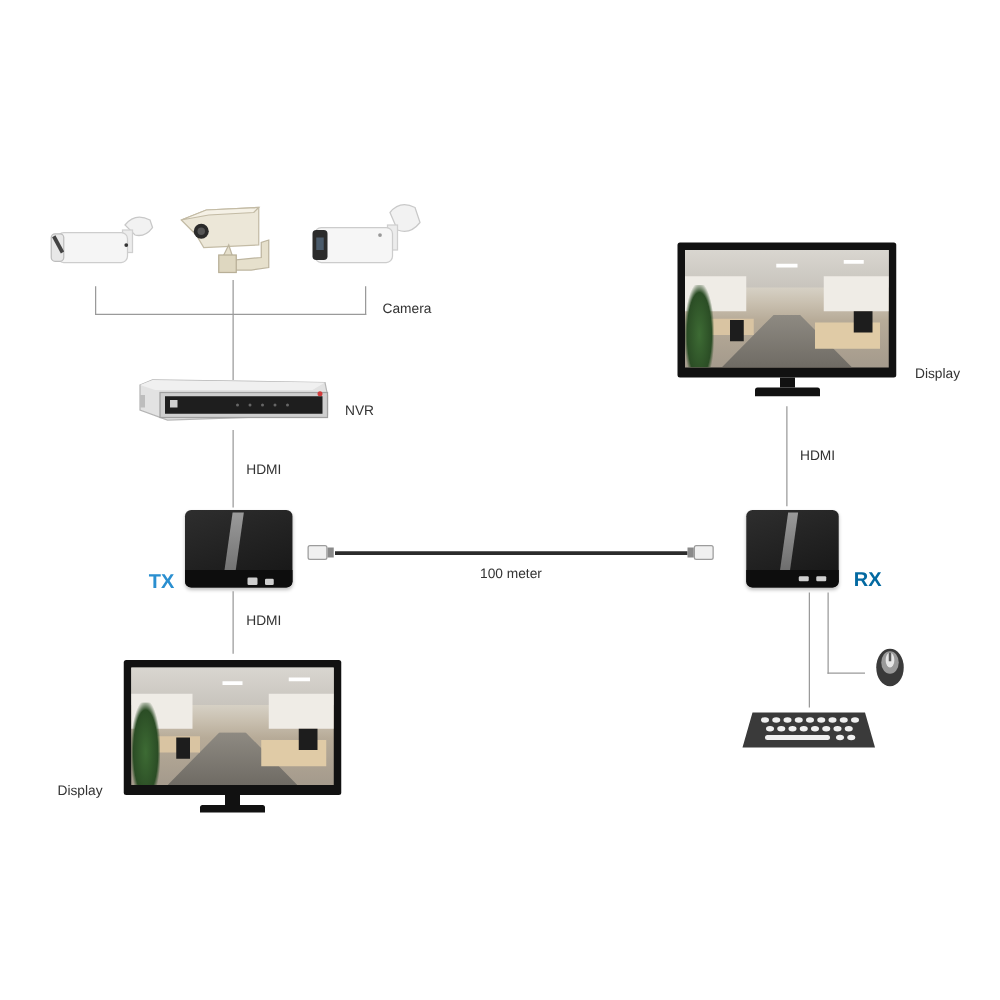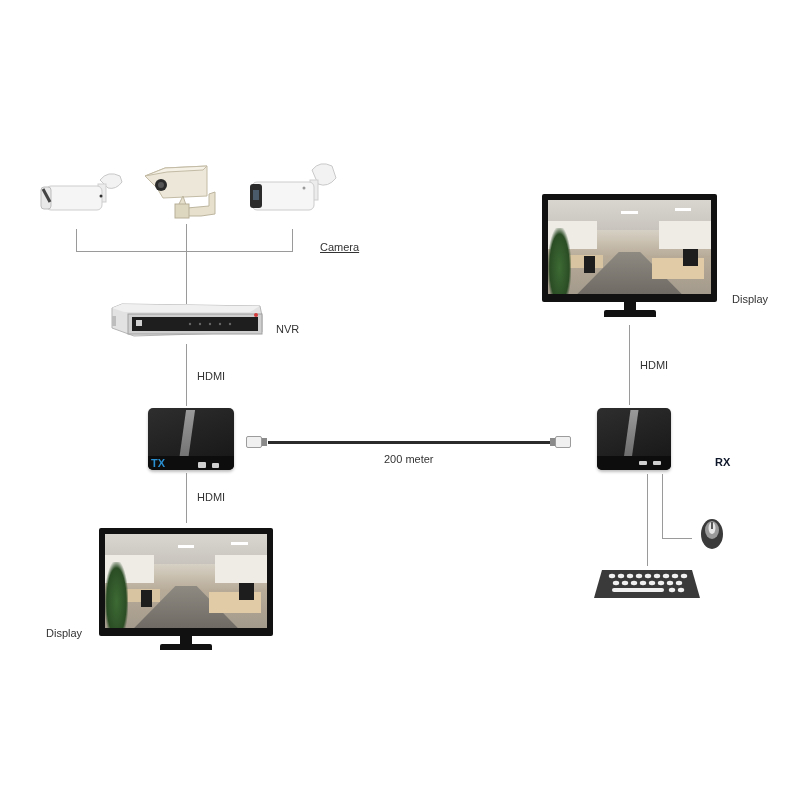--- a/index.html
+++ b/index.html
@@ -1,20 +1,20 @@
 <!DOCTYPE html>
 <html><head>
 <meta charset="utf-8">
 <style>
   html, body { margin:0; padding:0; background:#ffffff; }
   body { width:800px; height:800px; position:relative; overflow:hidden; font-family:"Liberation Sans", sans-serif; }
   .abs { position:absolute; }
   .line { position:absolute; background:#9a9a9a; }
   .label { position:absolute; font-size:11px; color:#333333; font-family:"Liberation Sans", sans-serif; white-space:nowrap; }
-  .label-blue { position:absolute; font-size:11px; font-weight:bold; font-family:"Liberation Sans", sans-serif;margin-left:32px; }
+  .label-blue { position:absolute; font-size:16px; font-weight:bold; font-family:"Liberation Sans", sans-serif; }
   .monitor { position:absolute; background:#111111; border-radius:2px; }
   .screen { position:absolute; left:6px; top:6px; right:6px; bottom:8px; overflow:hidden;
             background: linear-gradient(180deg, #e9e6df 0%, #d8d3c8 30%, #c9c0b0 45%, #b7ab98 60%, #a49a8c 100%); }
   .screen .ceiling { position:absolute; left:0; right:0; top:0; height:32%; background:linear-gradient(180deg,#d9d6d0,#c8c4bd); }
   .screen .light { position:absolute; height:3px; background:#ffffff; }
   .screen .floor { position:absolute; left:18%; right:18%; bottom:0; height:45%; background:linear-gradient(180deg,#8e8a82,#6f6b64); clip-path:polygon(40% 0,60% 0,100% 100%,0 100%); }
   .screen .deskL { position:absolute; left:12%; width:22%; bottom:28%; height:14%; background:#d9c4a2; }
   .screen .deskR { position:absolute; right:4%; width:32%; bottom:16%; height:22%; background:#e0cba6; }
   .screen .plant { position:absolute; left:0; bottom:0; width:14%; height:70%; background:radial-gradient(ellipse at 50% 60%, #3d6b34 0%, #2b4d25 60%, transparent 75%); }
   .screen .wallL { position:absolute; left:0; top:22%; width:30%; height:30%; background:#efece6; }
@@ -63,21 +63,21 @@
     <rect x="4" y="24" width="12" height="24" rx="3" fill="#2b2b2b"></rect>
     <rect x="7" y="30" width="6" height="10" fill="#4a5a6a"></rect>
     <circle cx="58" cy="28" r="1.5" fill="#999"></circle>
   </svg>
 </div>
 
 <div class="line" style="left:76px;top:229px;width:1px;height:23px;"></div>
 <div class="line" style="left:186px;top:224px;width:1px;height:80px;"></div>
 <div class="line" style="left:292px;top:229px;width:1px;height:23px;"></div>
 <div class="line" style="left:76px;top:251px;width:217px;height:1px;"></div>
-<div class="label" style="left:320px;top:241px;text-decoration:underline;">Camera</div>
+<div class="label" style="left:306px;top:241px;">Camera</div>
 
 <div class="abs" style="left:110px;top:302px;width:154px;height:40px;">
   <svg width="154" height="40" viewBox="0 0 154 40">
     <path d="M2 6 L12 2 L150 4 L152 14 L152 30 L24 34 L2 26 Z" fill="#e2e2e2" stroke="#b5b5b5"></path>
     <path d="M2 6 L12 2 L150 4 L140 10 L14 10 Z" fill="#f0f0f0"></path>
     <rect x="18" y="12" width="134" height="20" fill="#cfcfcf" stroke="#a0a0a0"></rect>
     <rect x="22" y="15" width="126" height="14" fill="#1e1e1e"></rect>
     <rect x="26" y="18" width="6" height="6" fill="#d0d0d0"></rect>
     <circle cx="80" cy="22" r="1.2" fill="#666"></circle>
     <circle cx="90" cy="22" r="1.2" fill="#666"></circle>
@@ -104,21 +104,21 @@
 <div class="line" style="left:186px;top:473px;width:1px;height:50px;"></div>
 <div class="label" style="left:197px;top:491px;">HDMI</div>
 
 <div class="rj45" style="left:246px;top:436px;">
   <div class="neck" style="right:-6px;"></div>
 </div>
 <div class="cable" style="left:268px;top:441px;width:282px;height:3px;"></div>
 <div class="rj45" style="left:555px;top:436px;">
   <div class="neck" style="left:-6px;"></div>
 </div>
-<div class="label" style="left:384px;top:453px;">200 meter</div>
+<div class="label" style="left:384px;top:453px;">100 meter</div>
 
 <div class="monitor" style="left:99px;top:528px;width:174px;height:108px;">
   <div class="screen">
     <div class="ceiling"></div>
     <div class="light" style="left:45%;top:12%;width:10%;"></div>
     <div class="light" style="left:78%;top:8%;width:10%;"></div>
     <div class="wallL"></div>
       <div class="wallR"></div>
     <div class="floor"></div>
     <div class="deskL"></div>
@@ -153,21 +153,21 @@
 
 <div class="line" style="left:629px;top:325px;width:1px;height:80px;"></div>
 <div class="label" style="left:640px;top:359px;">HDMI</div>
 
 <div class="box" style="left:597px;top:408px;width:74px;height:62px;">
   <div class="stripe" style="left:30px;top:2px;width:8px;height:50px;"></div>
   <div class="front"></div>
   <div class="port" style="left:42px;top:53px;width:8px;height:4px;"></div>
   <div class="port" style="left:56px;top:53px;width:8px;height:4px;"></div>
 </div>
-<div class="label-blue" style="left:683px;top:456px;color:#0f172a;">RX</div>
+<div class="label-blue" style="left:683px;top:456px;color:#0369a1;">RX</div>
 
 <div class="line" style="left:647px;top:474px;width:1px;height:92px;"></div>
 <div class="line" style="left:662px;top:474px;width:1px;height:65px;"></div>
 <div class="line" style="left:662px;top:538px;width:30px;height:1px;"></div>
 
 <div class="abs" style="left:699px;top:517px;width:26px;height:34px;">
   <svg width="26" height="34" viewBox="0 0 26 34">
     <ellipse cx="13" cy="17" rx="11" ry="15" fill="#3a3a3a"></ellipse>
     <ellipse cx="13" cy="13" rx="7" ry="9" fill="#9a9a9a"></ellipse>
     <ellipse cx="13" cy="11" rx="3.5" ry="6" fill="#e6e6e6"></ellipse>

